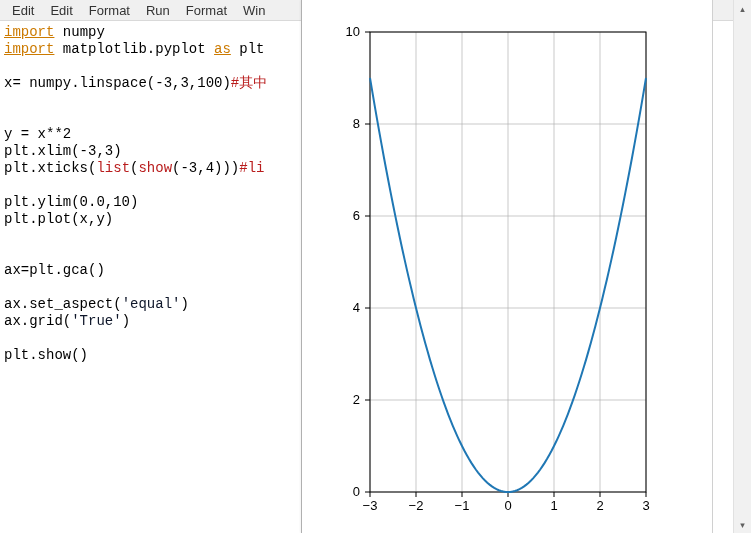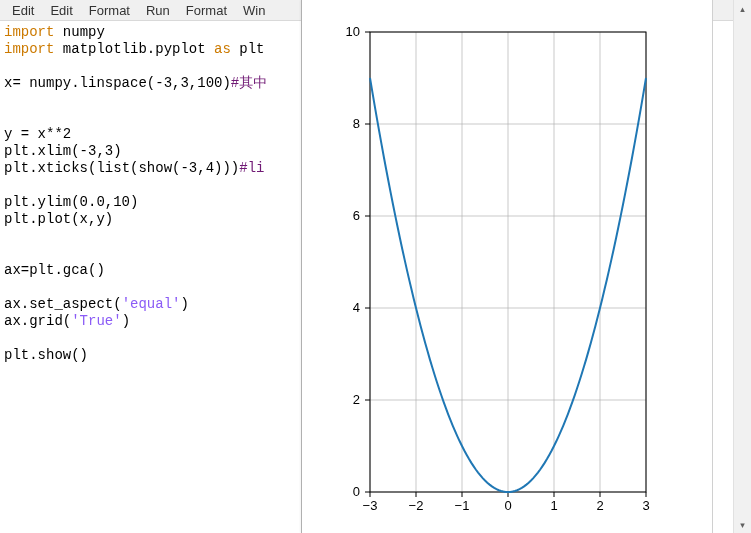--- a/index.html
+++ b/index.html
@@ -33,24 +33,24 @@
     left: 0;
     width: 300px;
     height: 511px;
     padding: 2px 4px;
     font-family: Consolas, "Courier New", monospace;
     font-size: 14px;
     line-height: 17px;
     white-space: pre;
     color: #000;
   }
-  .editor .kw { color: #cc7a00; }
-  .editor .cm  { color: #701a75; }
-  .editor .bi  { color: #000000; }
-  .editor .str { color: #8b5cf6; }
+  .editor .kw { color: #cc7a00; text-decoration: underline; }
+  .editor .cm  { color: #b91c1c; }
+  .editor .bi  { color: #b91c1c; }
+  .editor .str { color: #0f172a; }
 
   .figure-window {
     position: absolute;
     top: 0;
     left: 301px;
     width: 410px;
     height: 533px;
     background: #ffffff;
     border-left: 1px solid #b0b0b0;
     border-right: 1px solid #d0d0d0;

